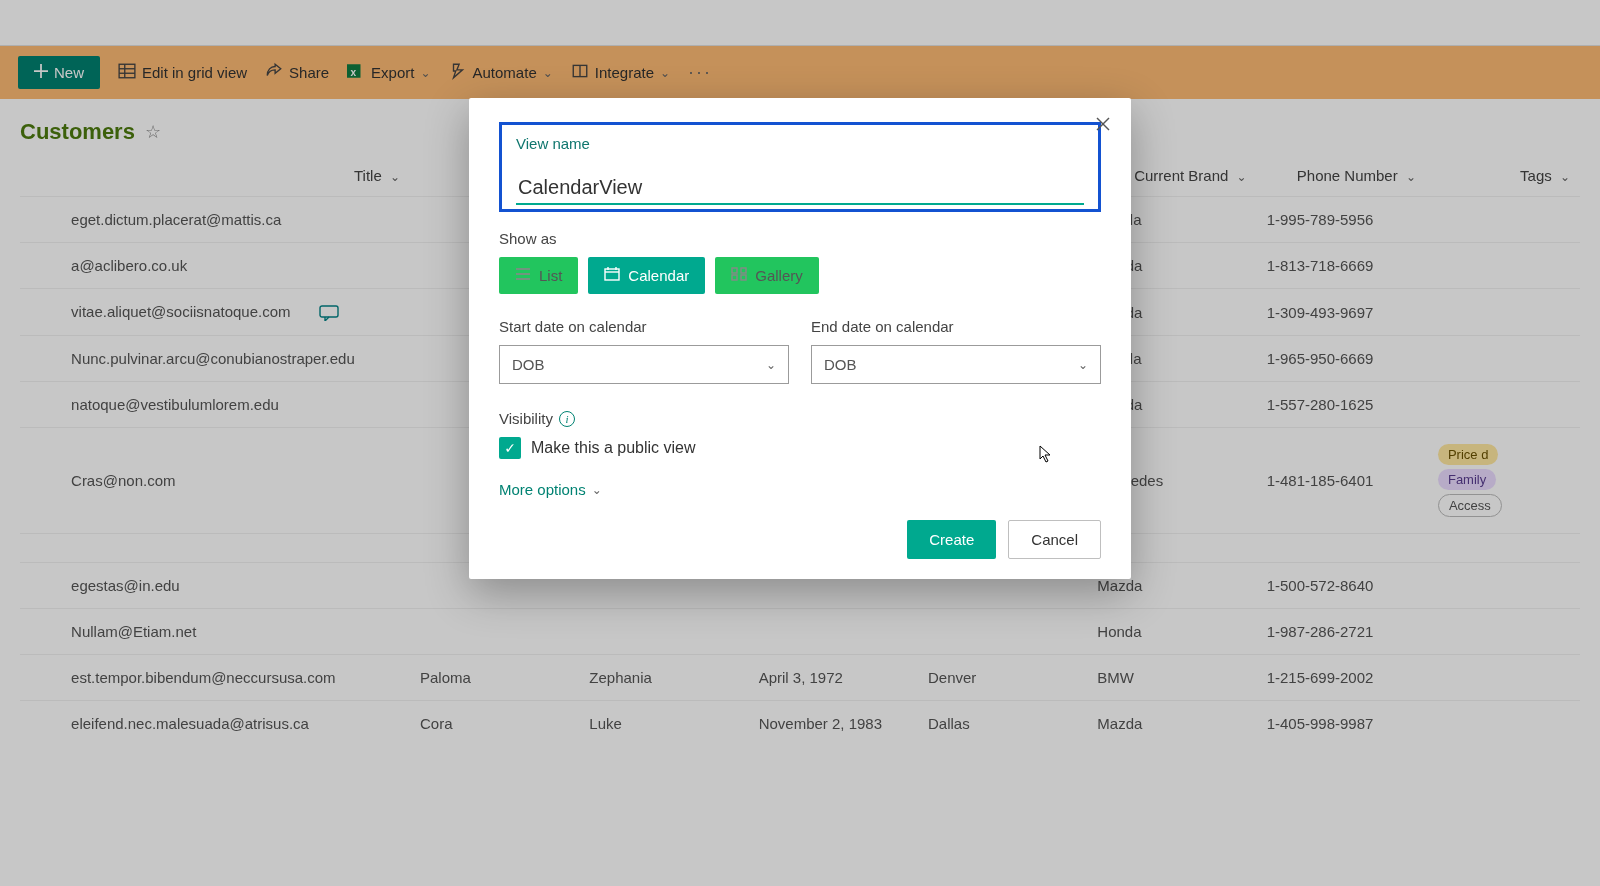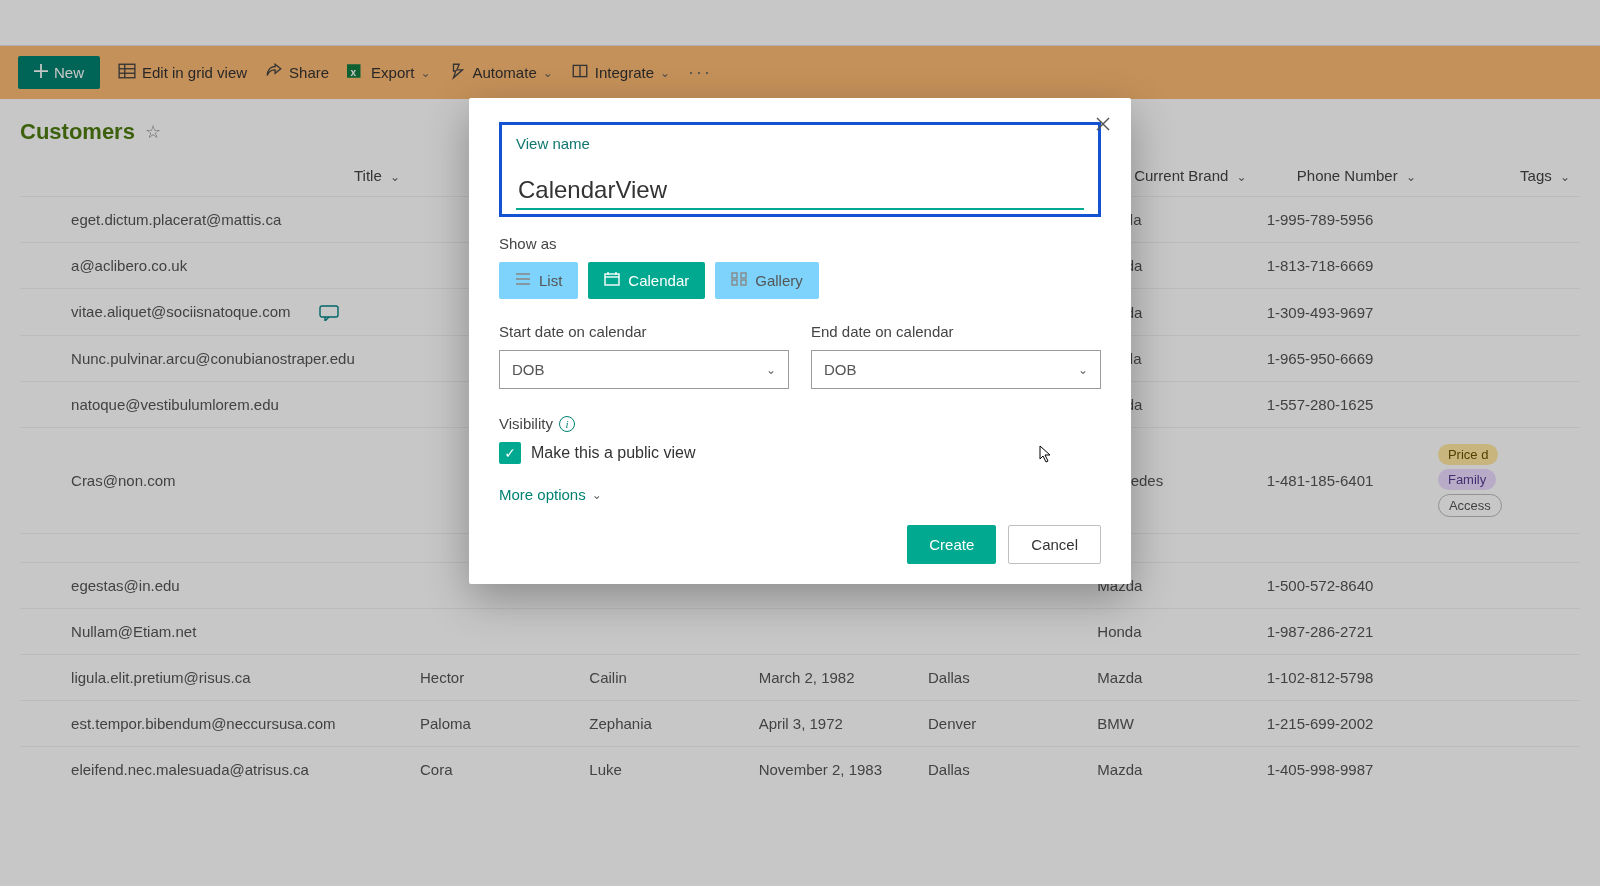--- a/index.html
+++ b/index.html
@@ -137,42 +137,42 @@
   }
   .view-name-label {
     font-size: 15px;
     color: #0f766e;
     margin-bottom: 20px;
   }
   .view-name-input {
     width: 100%;
     border: none;
     border-bottom: 2px solid #00a98f;
-    font-size: 24px;
+    font-size: 20px;
     color: #333;
     padding: 4px 2px;
     outline: none;
     background: transparent;
   }
   .section-label {
     font-size: 15px;
     color: #444;
     margin-bottom: 10px;
     display: flex;
     align-items: center;
     gap: 6px;
   }
   .pill-row {
     display: flex;
     gap: 10px;
     margin-bottom: 24px;
   }
   .pill {
     padding: 10px 16px;
-    background: #7dd3fc;
+    background: #22c55e;
     color: #555;
     font-size: 15px;
     display: flex;
     align-items: center;
     gap: 8px;
     border: none;
     cursor: pointer;
     border-radius: 2px;
   }
   .pill.selected {
@@ -468,31 +468,20 @@
           </tr>
           <tr>
             <td></td>
             <td>Nullam@Etiam.net</td>
             <td></td>
             <td></td>
             <td></td>
             <td></td>
             <td>Honda</td>
             <td>1-987-286-2721</td>
-            <td style="overflow: visible;"></td>
-          </tr>
-          <tr>
-            <td></td>
-            <td>ligula.elit.pretium@risus.ca</td>
-            <td>Hector</td>
-            <td>Cailin</td>
-            <td>March 2, 1982</td>
-            <td>Dallas</td>
-            <td>Mazda</td>
-            <td>1-102-812-5798</td>
             <td style="overflow: visible;"></td>
           </tr>
           <tr>
             <td></td>
             <td>est.tempor.bibendum@neccursusa.com</td>
             <td>Paloma</td>
             <td>Zephania</td>
             <td>April 3, 1972</td>
             <td>Denver</td>
             <td>BMW</td>

